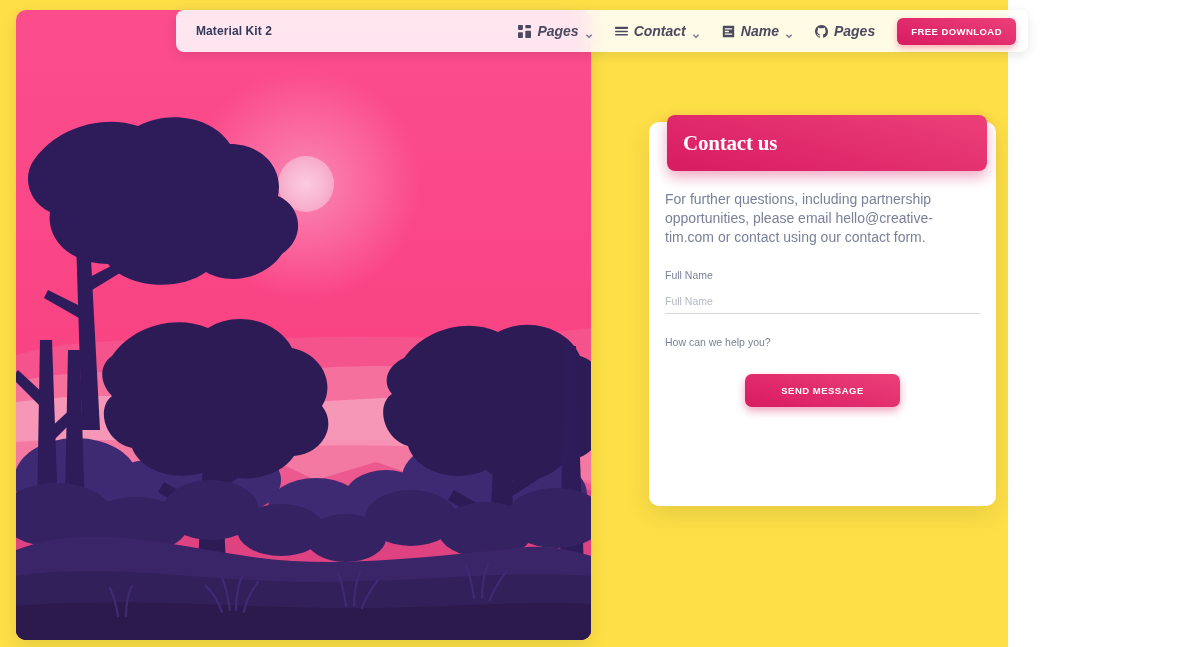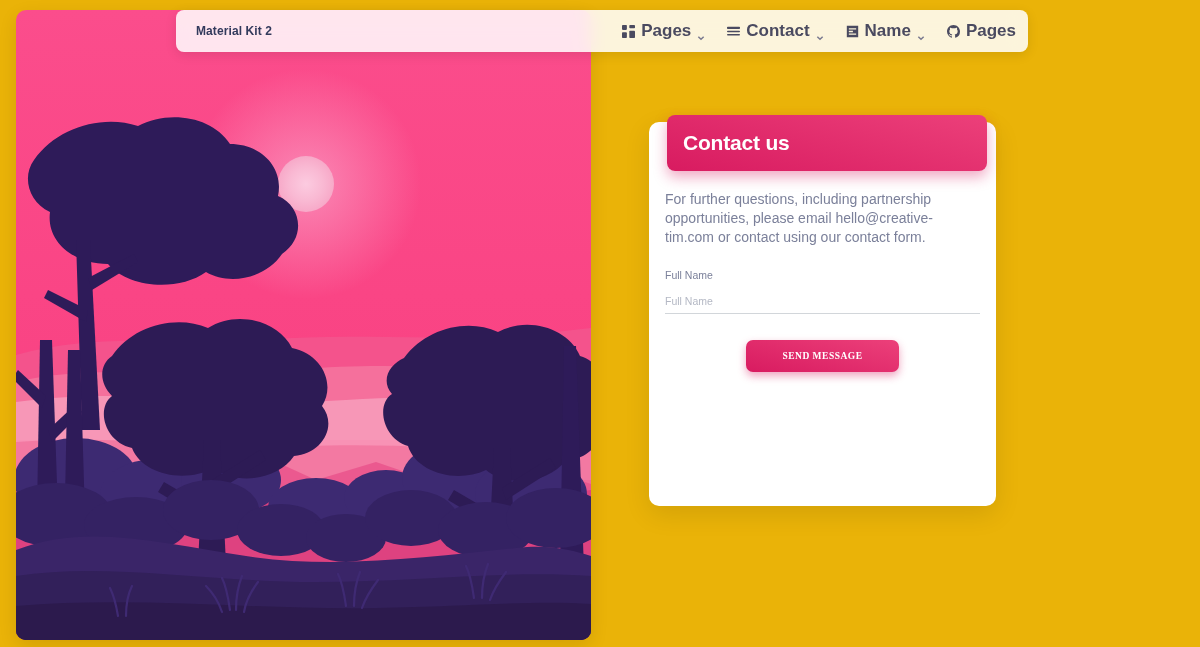--- a/index.html
+++ b/index.html
@@ -3,21 +3,21 @@
 <meta charset="utf-8">
 <style>
   * { box-sizing: border-box; }
   html, body {
     margin: 0; padding: 0;
     width: 1200px; height: 647px;
     background: #ffffff;
     font-family: "Liberation Sans", sans-serif;
     overflow: hidden;
   }
-  #page { position: relative; width: 1200px; height: 647px; background: #eab308; }
+  #page { position: relative; width: 1008px; height: 647px; background: #fde047; }
 
   
   .hero-image {
     position: absolute;
     left: 16px; top: 10px;
     width: 575px; height: 630px;
     border-radius: 10px;
     overflow: hidden;
     box-shadow: 0 6px 18px rgba(0,0,0,0.10);
   }
@@ -37,22 +37,22 @@
     z-index: 5;
   }
   .brand {
     font-size: 12px; font-weight: bold;
     color: #333a5c; letter-spacing: .1px;
     white-space: nowrap;
   }
   .nav-right { margin-left: auto; display: flex; align-items: center; gap: 22px; }
   .nav-item {
     display: flex; align-items: center; gap: 6px;
-    font-size: 17px; font-weight: bold; color: #4a4a60;
-    cursor: pointer; white-space: nowrap;
+    font-size: 14px; font-weight: bold; color: #4a4a60;
+    cursor: pointer; white-space: nowrap; font-style: italic;
   }
   .nav-ico { display: inline-flex; width: 13px; height: 13px; color: #4a4a60; }
   .nav-ico svg { width: 13px; height: 13px; fill: currentColor; }
   .caret { width: 8px; height: 8px; }
   .caret svg { width: 8px; height: 8px; stroke: #7a7a90; fill: none; stroke-width: 2.2; }
   .cta {
     background: #e91e63;
     background-image: linear-gradient(195deg, #ec407a, #d81b60);
     color: #fff; font-size: 9.5px; font-weight: bold;
     letter-spacing: .45px;
@@ -77,21 +77,21 @@
     width: 320px; height: 56px;
     border-radius: 8px;
     background-image: linear-gradient(195deg, #ec407a, #d81b60);
     box-shadow: 0 6px 14px rgba(216,27,96,0.38);
     display: flex; align-items: center;
     padding-left: 16px;
     transform: translateY(-6px);
   }
   .card-title {
     color: #fff; font-size: 21px; font-weight: bold;
-    font-family: Liberation Sans, sans-serif;
+    font-family: Liberation Serif, serif;
     letter-spacing: -0.2px;
   }
   .card-body { position: absolute; left: 0; top: 68px; width: 100%; padding: 0 16px; }
   .lead {
     font-size: 14px; line-height: 19px; color: #7b809a;
     margin: 0 0 22px 0;
   }
   .row2 { display: flex; gap: 36px; margin-bottom: 22px; }
   .field { flex: 1; }
   .flabel {
@@ -120,21 +120,21 @@
     width: 9px; height: 9px; pointer-events: none;
   }
   .resize-grip svg { width: 9px; height: 9px; stroke: #b9bdc7; stroke-width: 1; }
   .send-row { display: flex; justify-content: center; margin-top: 26px; }
   .send-btn {
     background-image: linear-gradient(195deg, #ec407a, #d81b60);
     color: #fff; border: 0; border-radius: 7px;
     font-size: 9.5px; font-weight: bold; letter-spacing: .5px;
     padding: 11px 36px; cursor: pointer;
     box-shadow: 0 4px 9px rgba(216,27,96,0.40);
-    font-family: Liberation Serif, serif;
+    font-family: Liberation Sans, sans-serif;
   }
 </style>
 </head>
 <body>
 
 <div id="page">
 
   <div class="hero-image">
     <svg class="hero-svg" viewBox="0 0 575 630" preserveAspectRatio="none">
       <defs>
@@ -301,40 +301,42 @@
 
       <div class="nav-item">
         <span class="nav-ico">
           <svg viewBox="0 0 16 16">
               <path d="M8 0C3.58 0 0 3.58 0 8c0 3.54 2.29 6.53 5.47 7.59.4.07.55-.17.55-.38 0-.19-.01-.82-.01-1.49-2.01.37-2.53-.49-2.69-.94-.09-.23-.48-.94-.82-1.13-.28-.15-.68-.52-.01-.53.63-.01 1.08.58 1.23.82.72 1.21 1.87.87 2.33.66.07-.52.28-.87.51-1.07-1.78-.2-3.64-.89-3.64-3.95 0-.87.31-1.59.82-2.15-.08-.2-.36-1.02.08-2.12 0 0 .67-.21 2.2.82.64-.18 1.32-.27 2-.27s1.36.09 2 .27c1.53-1.04 2.2-.82 2.2-.82.44 1.1.16 1.92.08 2.12.51.56.82 1.27.82 2.15 0 3.07-1.87 3.75-3.65 3.95.29.25.54.73.54 1.48 0 1.07-.01 1.93-.01 2.2 0 .21.15.46.55.38A8.01 8.01 0 0 0 16 8c0-4.42-3.58-8-8-8z"></path>
             </svg>
         </span>
         <span>Pages</span>
       </div>
 
+      <button class="cta">FREE DOWNLOAD</button>
     </div>
   </nav>
 
   <section class="card">
 
     <div class="card-head">
       <span class="card-title">Contact us</span>
     </div>
 
     <div class="card-body">
       <p class="lead">For further questions, including partnership opportunities, please email hello@creative-tim.com or contact using our contact form.</p>
 
       <div class="row2">
         <div class="field">
           <label class="flabel">Full Name</label>
           <input class="finput" type="text" placeholder="Full Name" style="">
         </div>
       </div>
 
       <div class="field">
+        <label class="flabel">How can we help you?</label>
       </div>
 
       <div class="send-row">
         <button class="send-btn">SEND MESSAGE</button>
       </div>
     </div>
   </section>
 
 </div>
 

